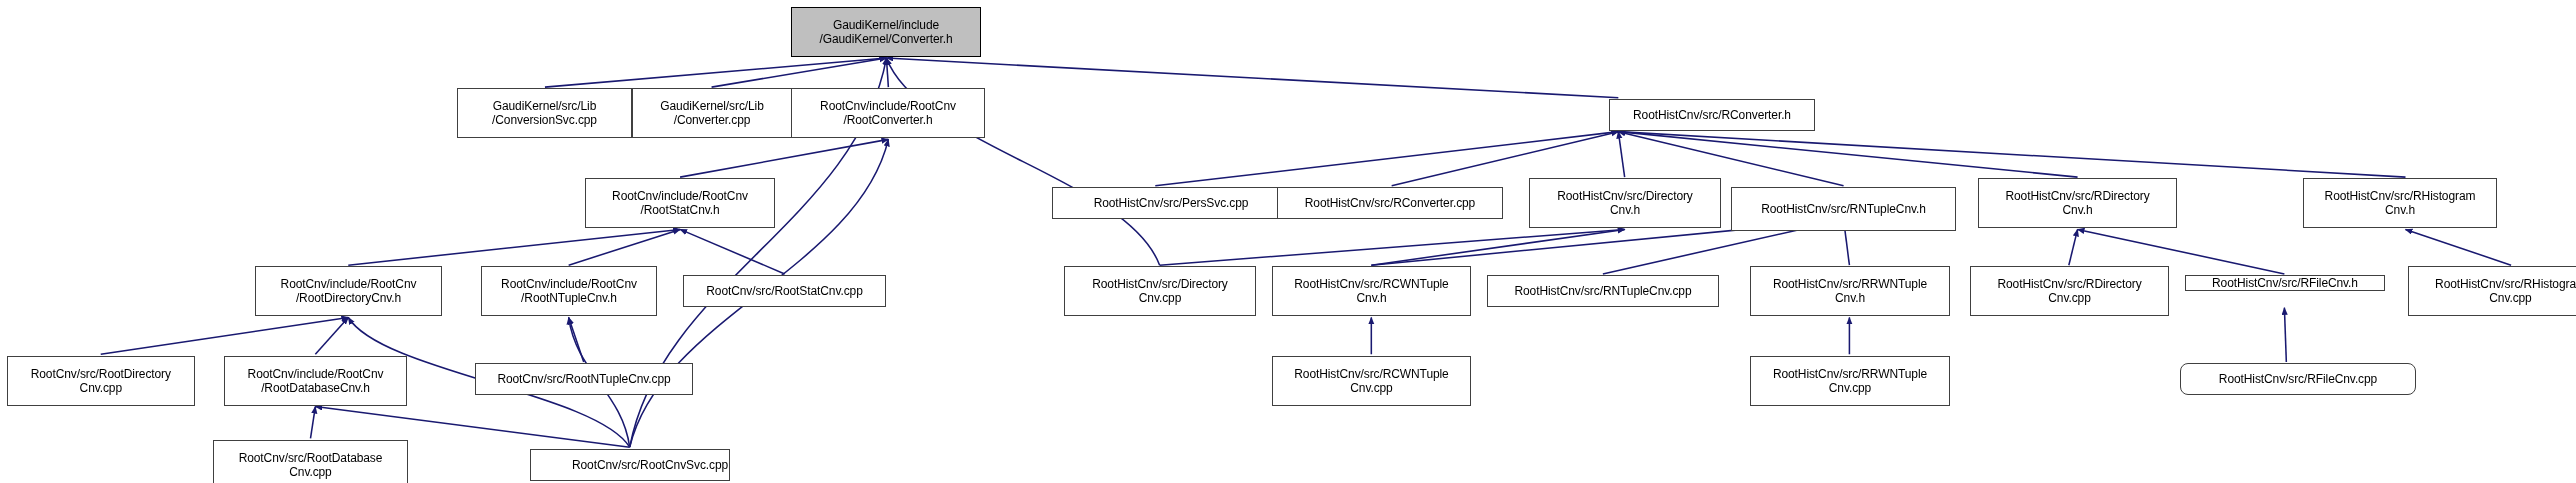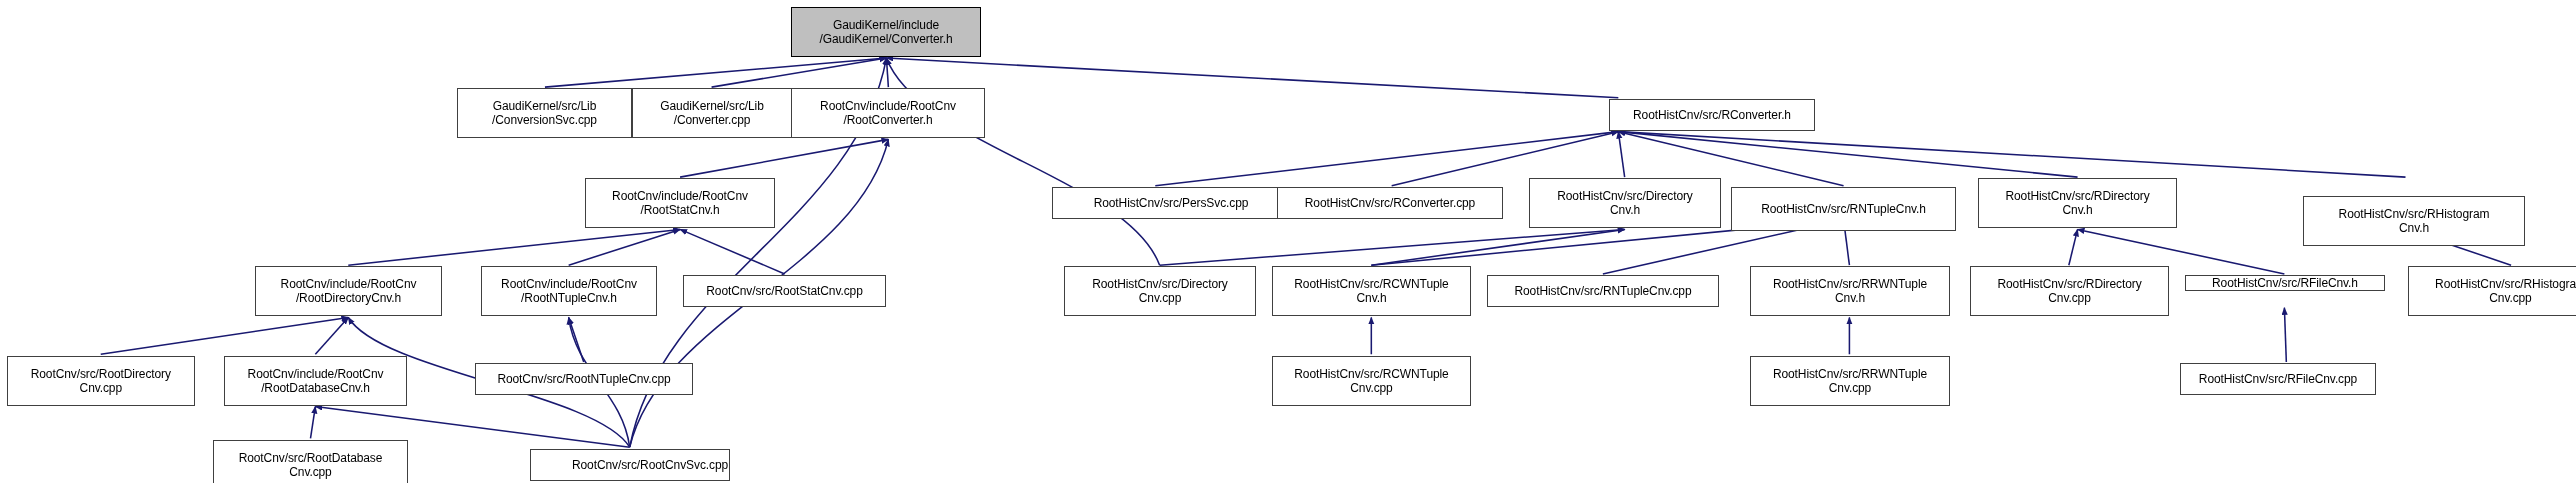--- a/index.html
+++ b/index.html
@@ -105,21 +105,21 @@
       <div class="node" style="left: 1593px; top: 99px; width: 206px; height: 32px; margin-left: 16px;">RootHistCnv/src/RConverter.h</div>
       <div class="node" style="left: 585px; top: 178px; width: 190px; height: 50px;">RootCnv/include/RootCnv
 /RootStatCnv.h</div>
       <div class="node" style="left: 1052px; top: 187px; width: 238px; height: 32px;">RootHistCnv/src/PersSvc.cpp</div>
       <div class="node" style="left: 1277px; top: 187px; width: 226px; height: 32px;">RootHistCnv/src/RConverter.cpp</div>
       <div class="node" style="left: 1529px; top: 178px; width: 192px; height: 50px;">RootHistCnv/src/Directory
 Cnv.h</div>
       <div class="node" style="left: 1731px; top: 187px; width: 225px; height: 44px;">RootHistCnv/src/RNTupleCnv.h</div>
       <div class="node" style="left: 1978px; top: 178px; width: 199px; height: 50px;">RootHistCnv/src/RDirectory
 Cnv.h</div>
-      <div class="node" style="left: 2303px; top: 196px; width: 222px; height: 50px;">RootHistCnv/src/RHistogram
+      <div class="node" style="left: 2303px; top: 178px; width: 194px; height: 50px;">RootHistCnv/src/RHistogram
 Cnv.h</div>
       <div class="node" style="left: 255px; top: 266px; width: 187px; height: 50px;">RootCnv/include/RootCnv
 /RootDirectoryCnv.h</div>
       <div class="node" style="left: 481px; top: 266px; width: 176px; height: 50px;">RootCnv/include/RootCnv
 /RootNTupleCnv.h</div>
       <div class="node" style="left: 683px; top: 275px; width: 203px; height: 32px;">RootCnv/src/RootStatCnv.cpp</div>
       <div class="node" style="left: 1064px; top: 266px; width: 192px; height: 50px;">RootHistCnv/src/Directory
 Cnv.cpp</div>
       <div class="node" style="left: 1272px; top: 266px; width: 199px; height: 50px;">RootHistCnv/src/RCWNTuple
 Cnv.h</div>
@@ -133,19 +133,19 @@
 Cnv.cpp</div>
       <div class="node" style="left: 6.8px; top: 356px; width: 188px; height: 50px;">RootCnv/src/RootDirectory
 Cnv.cpp</div>
       <div class="node" style="left: 224px; top: 356px; width: 183px; height: 50px;">RootCnv/include/RootCnv
 /RootDatabaseCnv.h</div>
       <div class="node" style="left: 475px; top: 363px; width: 218px; height: 32px;">RootCnv/src/RootNTupleCnv.cpp</div>
       <div class="node" style="left: 1272px; top: 356px; width: 199px; height: 50px;">RootHistCnv/src/RCWNTuple
 Cnv.cpp</div>
       <div class="node" style="left: 1750px; top: 356px; width: 200px; height: 50px;">RootHistCnv/src/RRWNTuple
 Cnv.cpp</div>
-      <div class="node" style="left: 2180px; top: 363px; width: 196px; height: 32px;">RootHistCnv/src/RFileCnv.cpp</div>
+      <div class="node" style="left: 2180px; top: 363px; width: 236px; height: 32px; border-radius: 8px;">RootHistCnv/src/RFileCnv.cpp</div>
       <div class="node" style="left: 213px; top: 440px; width: 195px; height: 50px;">RootCnv/src/RootDatabase
 Cnv.cpp</div>
       <div class="node" style="left: 530px; top: 449px; width: 200px; height: 32px; padding-left: 40px;">RootCnv/src/RootCnvSvc.cpp</div>
     </div>
 </div>
 
 
 </body></html>

